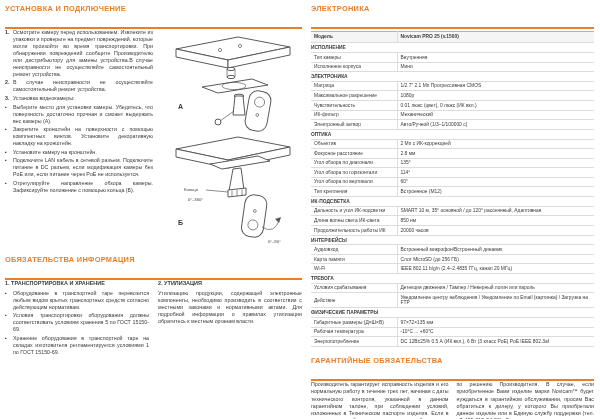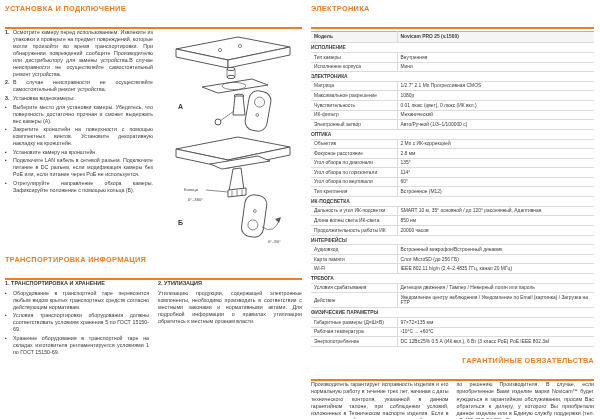--- a/index.html
+++ b/index.html
@@ -30,21 +30,21 @@
   
   .right-col{ flex:1; }
   table.spec{ width:100%; border-collapse:collapse; font-size:4.9px; line-height:1.1;
               border-top:1px solid #b3b3b3; margin-top:2px; }
   table.spec td{ padding:1.6px 3px; border-bottom:1px solid var(--line); vertical-align:middle; }
   table.spec td.k{ width:86px; border-right:1px solid var(--line); }
   table.spec td.sec{ font-weight:700; border-right:none; padding:2px 0 1.4px 0; }
   table.spec tr.model td{ font-weight:700; background:#f5f5f5; padding:2.4px 3px; }
 
   
-  .warranty-title{ margin-top:9px;text-align:right; }
+  .warranty-title{ margin-top:9px; }
   .warranty-text{ font-size:5.3px; line-height:1.38; text-align:justify;
                   column-count:2; column-gap:8px; }
 
   
   .lineart{ stroke:#5a5a5a; stroke-width:1; fill:#fff; stroke-linejoin:round; }
   .thin{ stroke:#5a5a5a; stroke-width:.7; fill:none; }
   .dglabel{ font-size:7px; font-weight:700; fill:#3a3a3a; }
   .dgsmall{ font-size:4.2px; fill:#3a3a3a; }
 </style>
 </head>
@@ -134,21 +134,21 @@
           <text class="dgsmall" x="26" y="68">0°–360°</text>
           <path class="thin" d="M100,94 Q112,102 118,86"></path>
           <polygon points="117,90 119,84 113,86" fill="#5a5a5a" stroke="none"></polygon>
           <text class="dgsmall" x="106" y="110">0°–90°</text>
           <text class="dglabel" x="16" y="92">Б</text>
         </svg>
       </div>
     </div>
 
     <div class="add-block">
-      <div class="h-orange">ТРАНСПОРТИРОВКА ИНФОРМАЦИЯ</div>
+      <div class="h-orange">ОБЯЗАТЕЛЬСТВА ИНФОРМАЦИЯ</div>
       <div class="two-col">
         <div class="sub-col">
           <div class="sub-head">1. ТРАНСПОРТИРОВКА И ХРАНЕНИЕ</div>
           <div>
               <div class="step">
                 <span class="marker">▪</span>
                 <span class="step-text">Оборудование в транспортной таре перевозится любым видом крытых транспортных средств согласно действующим нормативам.</span>
               </div>
               <div class="step">
                 <span class="marker">▪</span>

